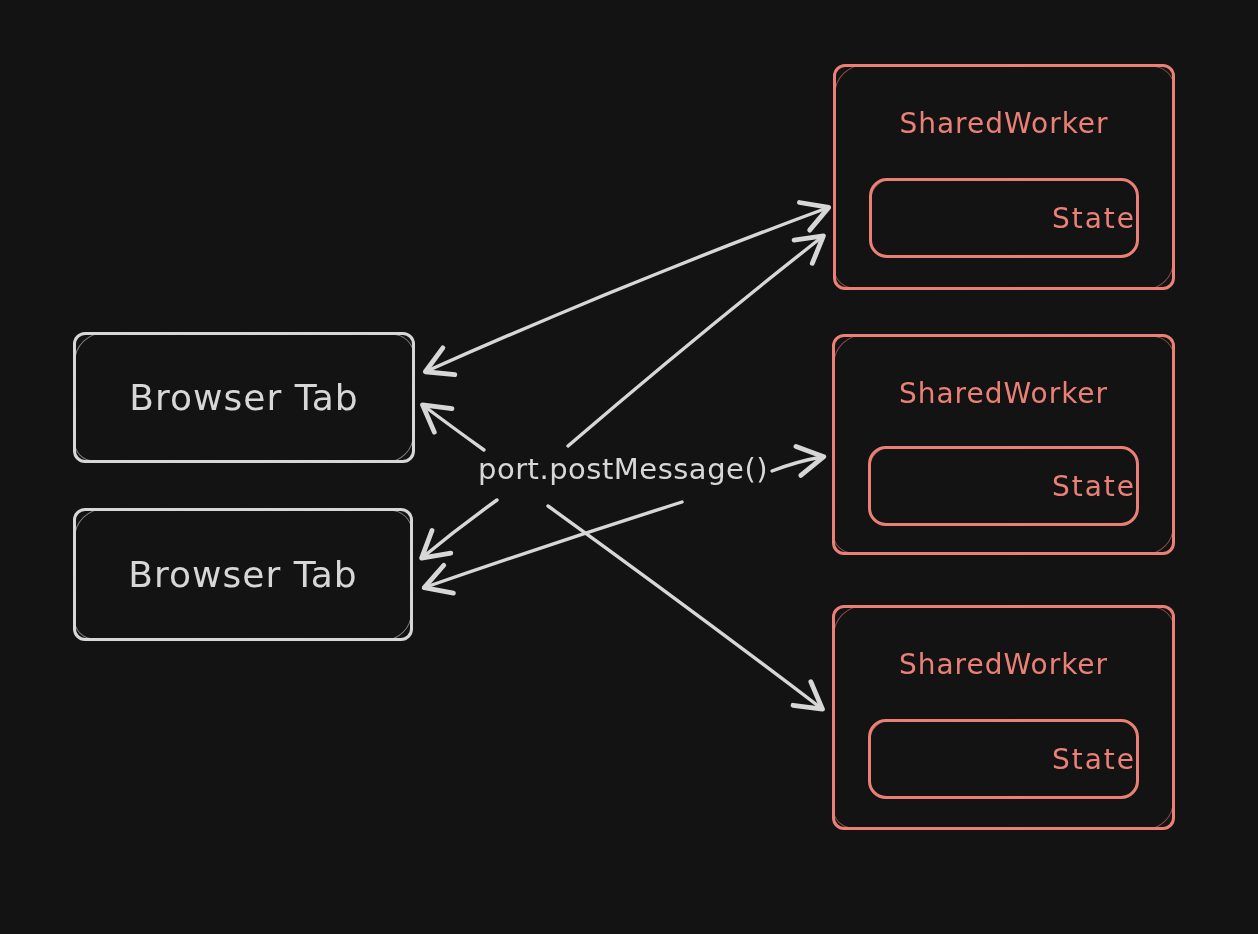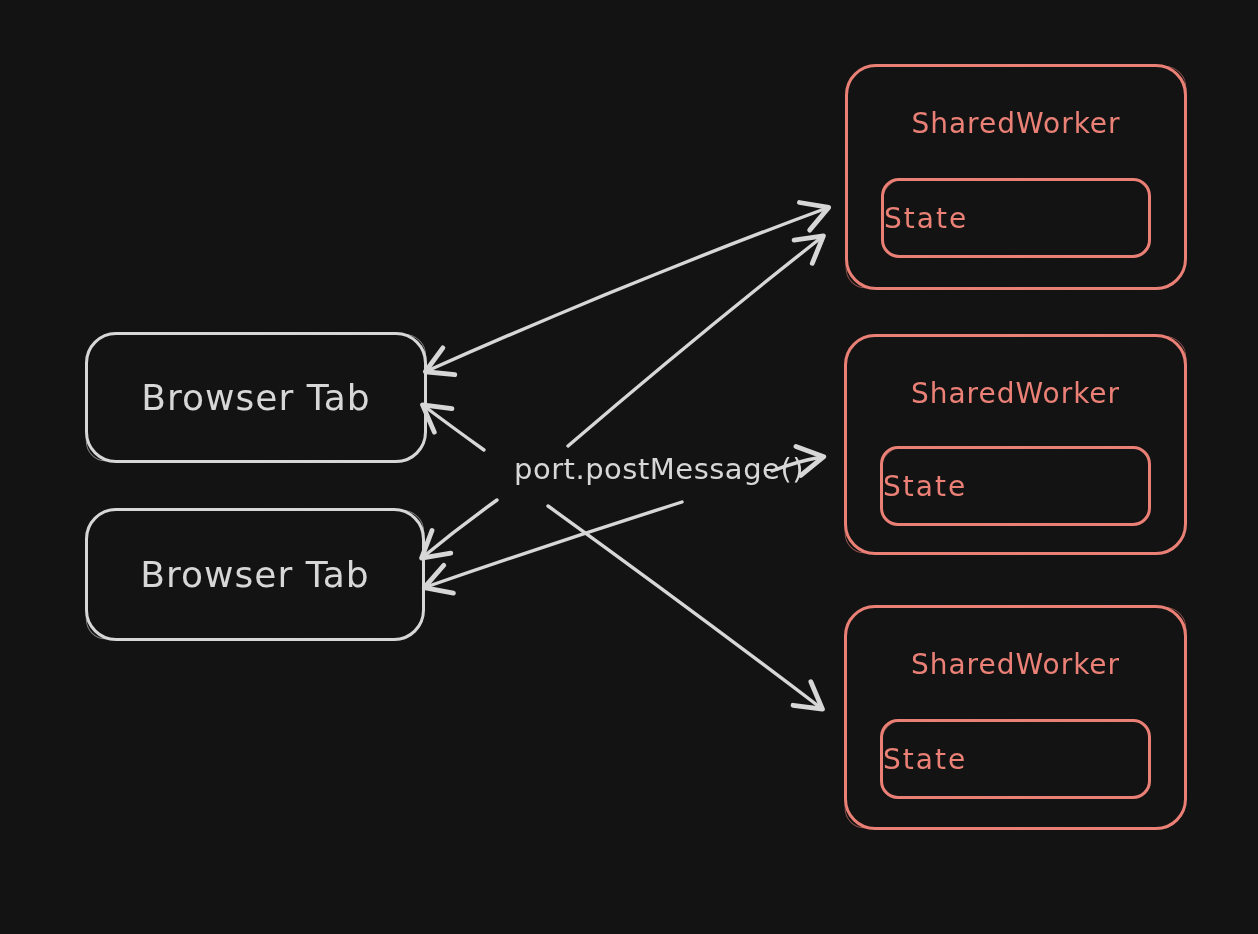--- a/index.html
+++ b/index.html
@@ -25,23 +25,22 @@
   marker .ah{
     fill:none;
     stroke:var(--light);
     stroke-width:2.6;
     stroke-linecap:round;
     stroke-linejoin:round;
   }
   .node{
     position:absolute;
     border:3.5px solid currentColor;
-    border-radius:31px;
+    border-radius:12px;
     box-sizing:border-box;
-    margin-left:12px;
   }
   
   .sketch::before{
     content:"";
     position:absolute;
     inset:-2px;
     border:1.6px solid currentColor;
     border-radius:30px 22px 28px 20px;
     opacity:.55;
     transform:rotate(.25deg);
@@ -63,38 +62,37 @@
     text-align:center;
     font-size:28px;
     letter-spacing:1px;
   }
   .state-box{
     position:absolute;
     left:33px;right:33px;
     height:80px;
     border:3.5px solid currentColor;
     border-radius:18px;
-    display:flex;align-items:center;justify-content:flex-start;
+    display:flex;align-items:center;justify-content:flex-end;
     box-sizing:border-box;
   }
   .state-box::before{border-radius:22px 16px 20px 15px;}
   .state-label{
     font-size:28px;
     letter-spacing:2px;
   }
   .center-label{
     position:absolute;
     left:472px;top:452px;
     width:302px;
     text-align:center;
     font-size:29px;
     letter-spacing:.5px;
     color:var(--light);
     white-space:nowrap;
-    margin-left:36px;
   }
 </style>
 </head>
 <body>
 
 <div class="canvas">
 
   <svg class="arrow-layer" viewBox="0 0 1258 934" xmlns="http://www.w3.org/2000/svg">
     <defs>
       <marker id="ah" viewBox="-18 -12 24 24" refX="-1" refY="0" markerWidth="13" markerHeight="13" orient="auto-start-reverse">

